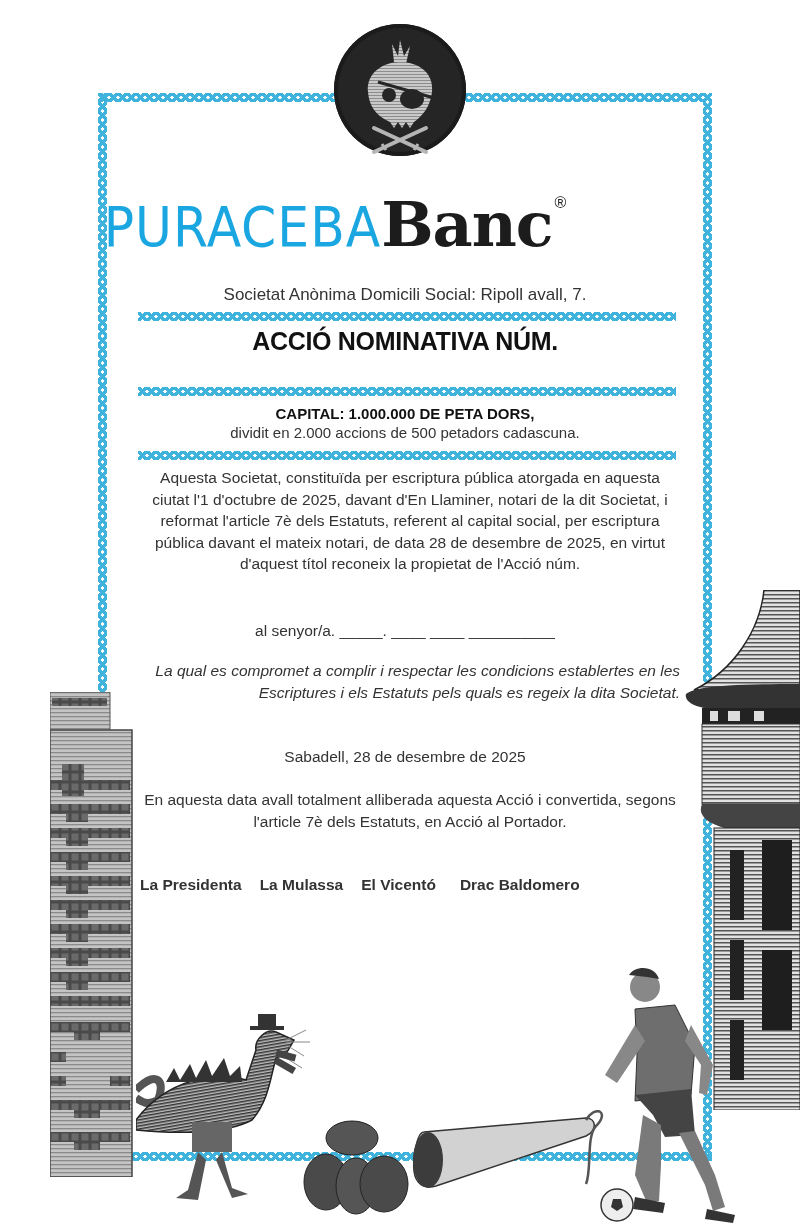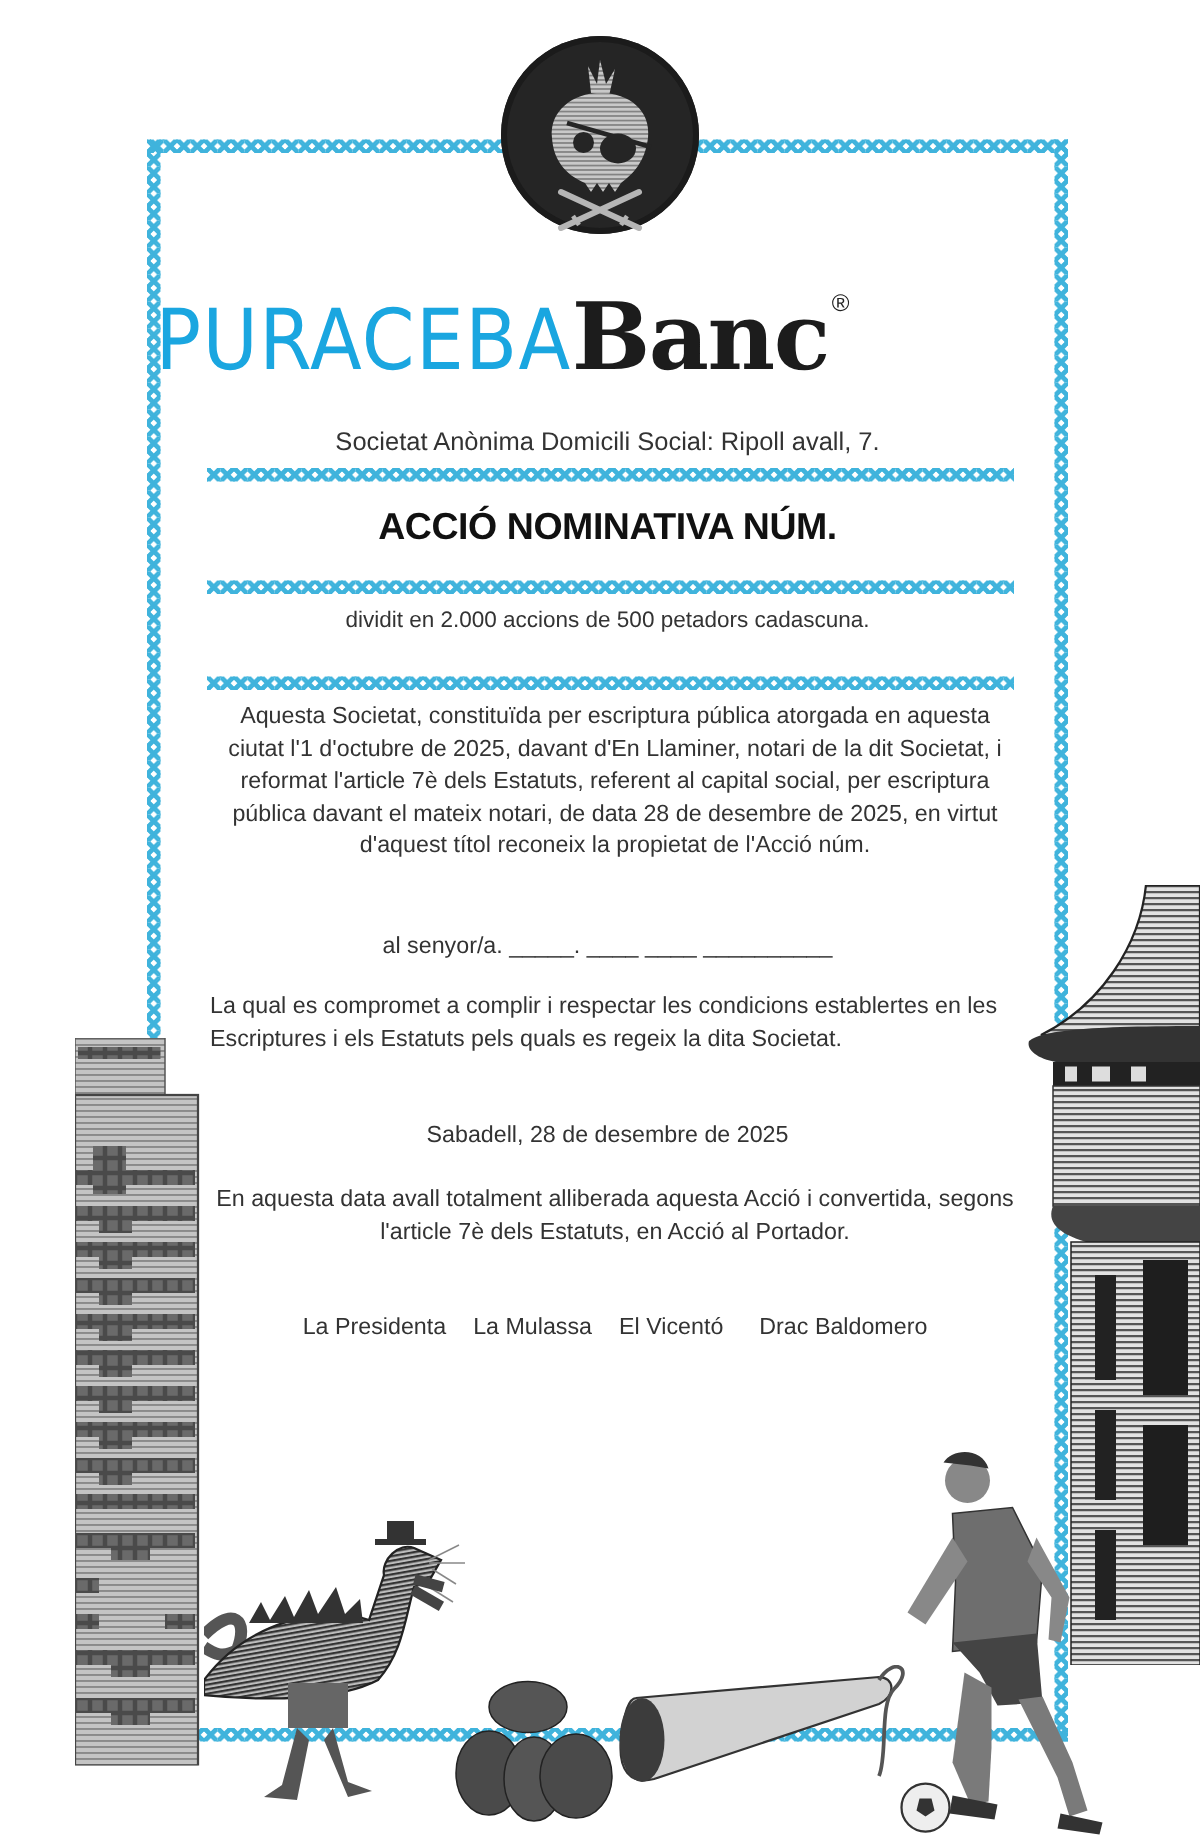--- a/index.html
+++ b/index.html
@@ -32,30 +32,30 @@
   .logo { left:0; width:668px; top:188px; text-align:center; z-index:2; white-space:nowrap; }
   .logo-pura { font-family:"DejaVu Sans", sans-serif; font-weight:normal; color:#1aa6e0;
                font-size:56px; letter-spacing:1px; transform:scaleY(1.0); display:inline-block;
                font-stretch:condensed; }
   .logo-banc { font-family:"DejaVu Serif", serif; font-weight:bold; color:#1c1c1c;
                font-size:62px; letter-spacing:-1px; display:inline-block; }
   .logo-reg { font-size:16px; color:#222; vertical-align:top; position:relative; top:6px; left:2px; }
 
   .center { text-align:center; left:110px; width:590px; }
   .subtitle { top:285px; font-size:17px; color:#333; }
-  .title { top:337px; font-size:25px; font-weight:bold; color:#111; line-height:28px; letter-spacing:-0.3px; }
+  .title { top:327px; font-size:25px; font-weight:bold; color:#111; line-height:28px; letter-spacing:-0.3px; }
   .capital { top:404px; font-size:15px; line-height:19px; color:#333; }
   .capital b { color:#111; }
   .body-p { font-size:15.5px; line-height:21.5px; color:#333; }
   .p1 { top:467px; left:140px; width:540px; }
   .p-senyor { top:620px; }
   .p2 { top:660px; left:140px; width:540px; }
   .p-date { top:746px; }
   .p3 { top:789px; left:140px; width:540px; }
-  .signers { top:876px; left:140px; width:540px; display:flex; justify-content:center; gap:18px; font-size:15.5px; color:#333; }
+  .signers { top:876px; left:140px; width:540px; display:flex; justify-content:flex-start; gap:18px; font-size:15.5px; color:#333;font-weight:bold; }
 
   
   .building { left:50px; top:692px; width:106px; height:485px; z-index:4; }
   .tower { left:684px; top:590px; width:116px; height:520px; z-index:4; }
   .dragon { left:136px; top:1010px; width:180px; height:205px; z-index:4; }
   .coins { left:300px; top:1120px; width:115px; height:100px; z-index:4; }
   .sausage { left:410px; top:1110px; width:200px; height:80px; z-index:4; }
   .player { left:595px; top:965px; width:160px; height:262px; z-index:4; }
 </style>
 </head>
@@ -99,26 +99,27 @@
   <span class="logo-pura">PURACEBA</span><span class="logo-banc">Banc</span><span class="logo-reg">®</span>
 </div>
 
 <div class="abs center subtitle">Societat Anònima  Domicili Social: Ripoll avall, 7.</div>
 
 <div class="abs center title">
   <div>ACCIÓ NOMINATIVA NÚM.</div>
 </div>
 
 <div class="abs center capital">
+  <div><b>CAPITAL: 1.000.000 DE PETA DORS,</b></div>
   <div>dividit en 2.000 accions de 500 petadors cadascuna.</div>
 </div>
 
 <div class="abs body-p p1" style="text-align:center;">Aquesta Societat, constituïda per escriptura pública atorgada en aquesta ciutat l'1 d'octubre de 2025, davant d'En Llaminer, notari de la dit Societat, i reformat l'article 7è dels Estatuts, referent al capital social, per escriptura pública davant el mateix notari, de data 28 de desembre de 2025, en virtut d'aquest títol reconeix la propietat de l'Acció núm.</div>
 <div class="abs center body-p p-senyor">al senyor/a. _____. ____ ____ __________</div>
-<div class="abs body-p p2" style="text-align:left;">La qual es compromet a complir i respectar les condicions establertes en les Escriptures i els Estatuts pels quals es regeix la dita Societat.</div>
+<div class="abs body-p p2" style="text-align:right;font-style:italic;">La qual es compromet a complir i respectar les condicions establertes en les Escriptures i els Estatuts pels quals es regeix la dita Societat.</div>
 <div class="abs center body-p p-date">Sabadell, 28 de desembre de 2025</div>
 <div class="abs body-p p3" style="text-align:center;">En aquesta data avall totalment alliberada aquesta Acció i convertida, segons l'article 7è dels Estatuts, en Acció al Portador.</div>
 
 <div class="abs signers">
   <span>La Presidenta</span>
   <span>La Mulassa</span>
   <span>El Vicentó</span>
   <span style="margin-left:6px;">Drac Baldomero</span>
 </div>
 

